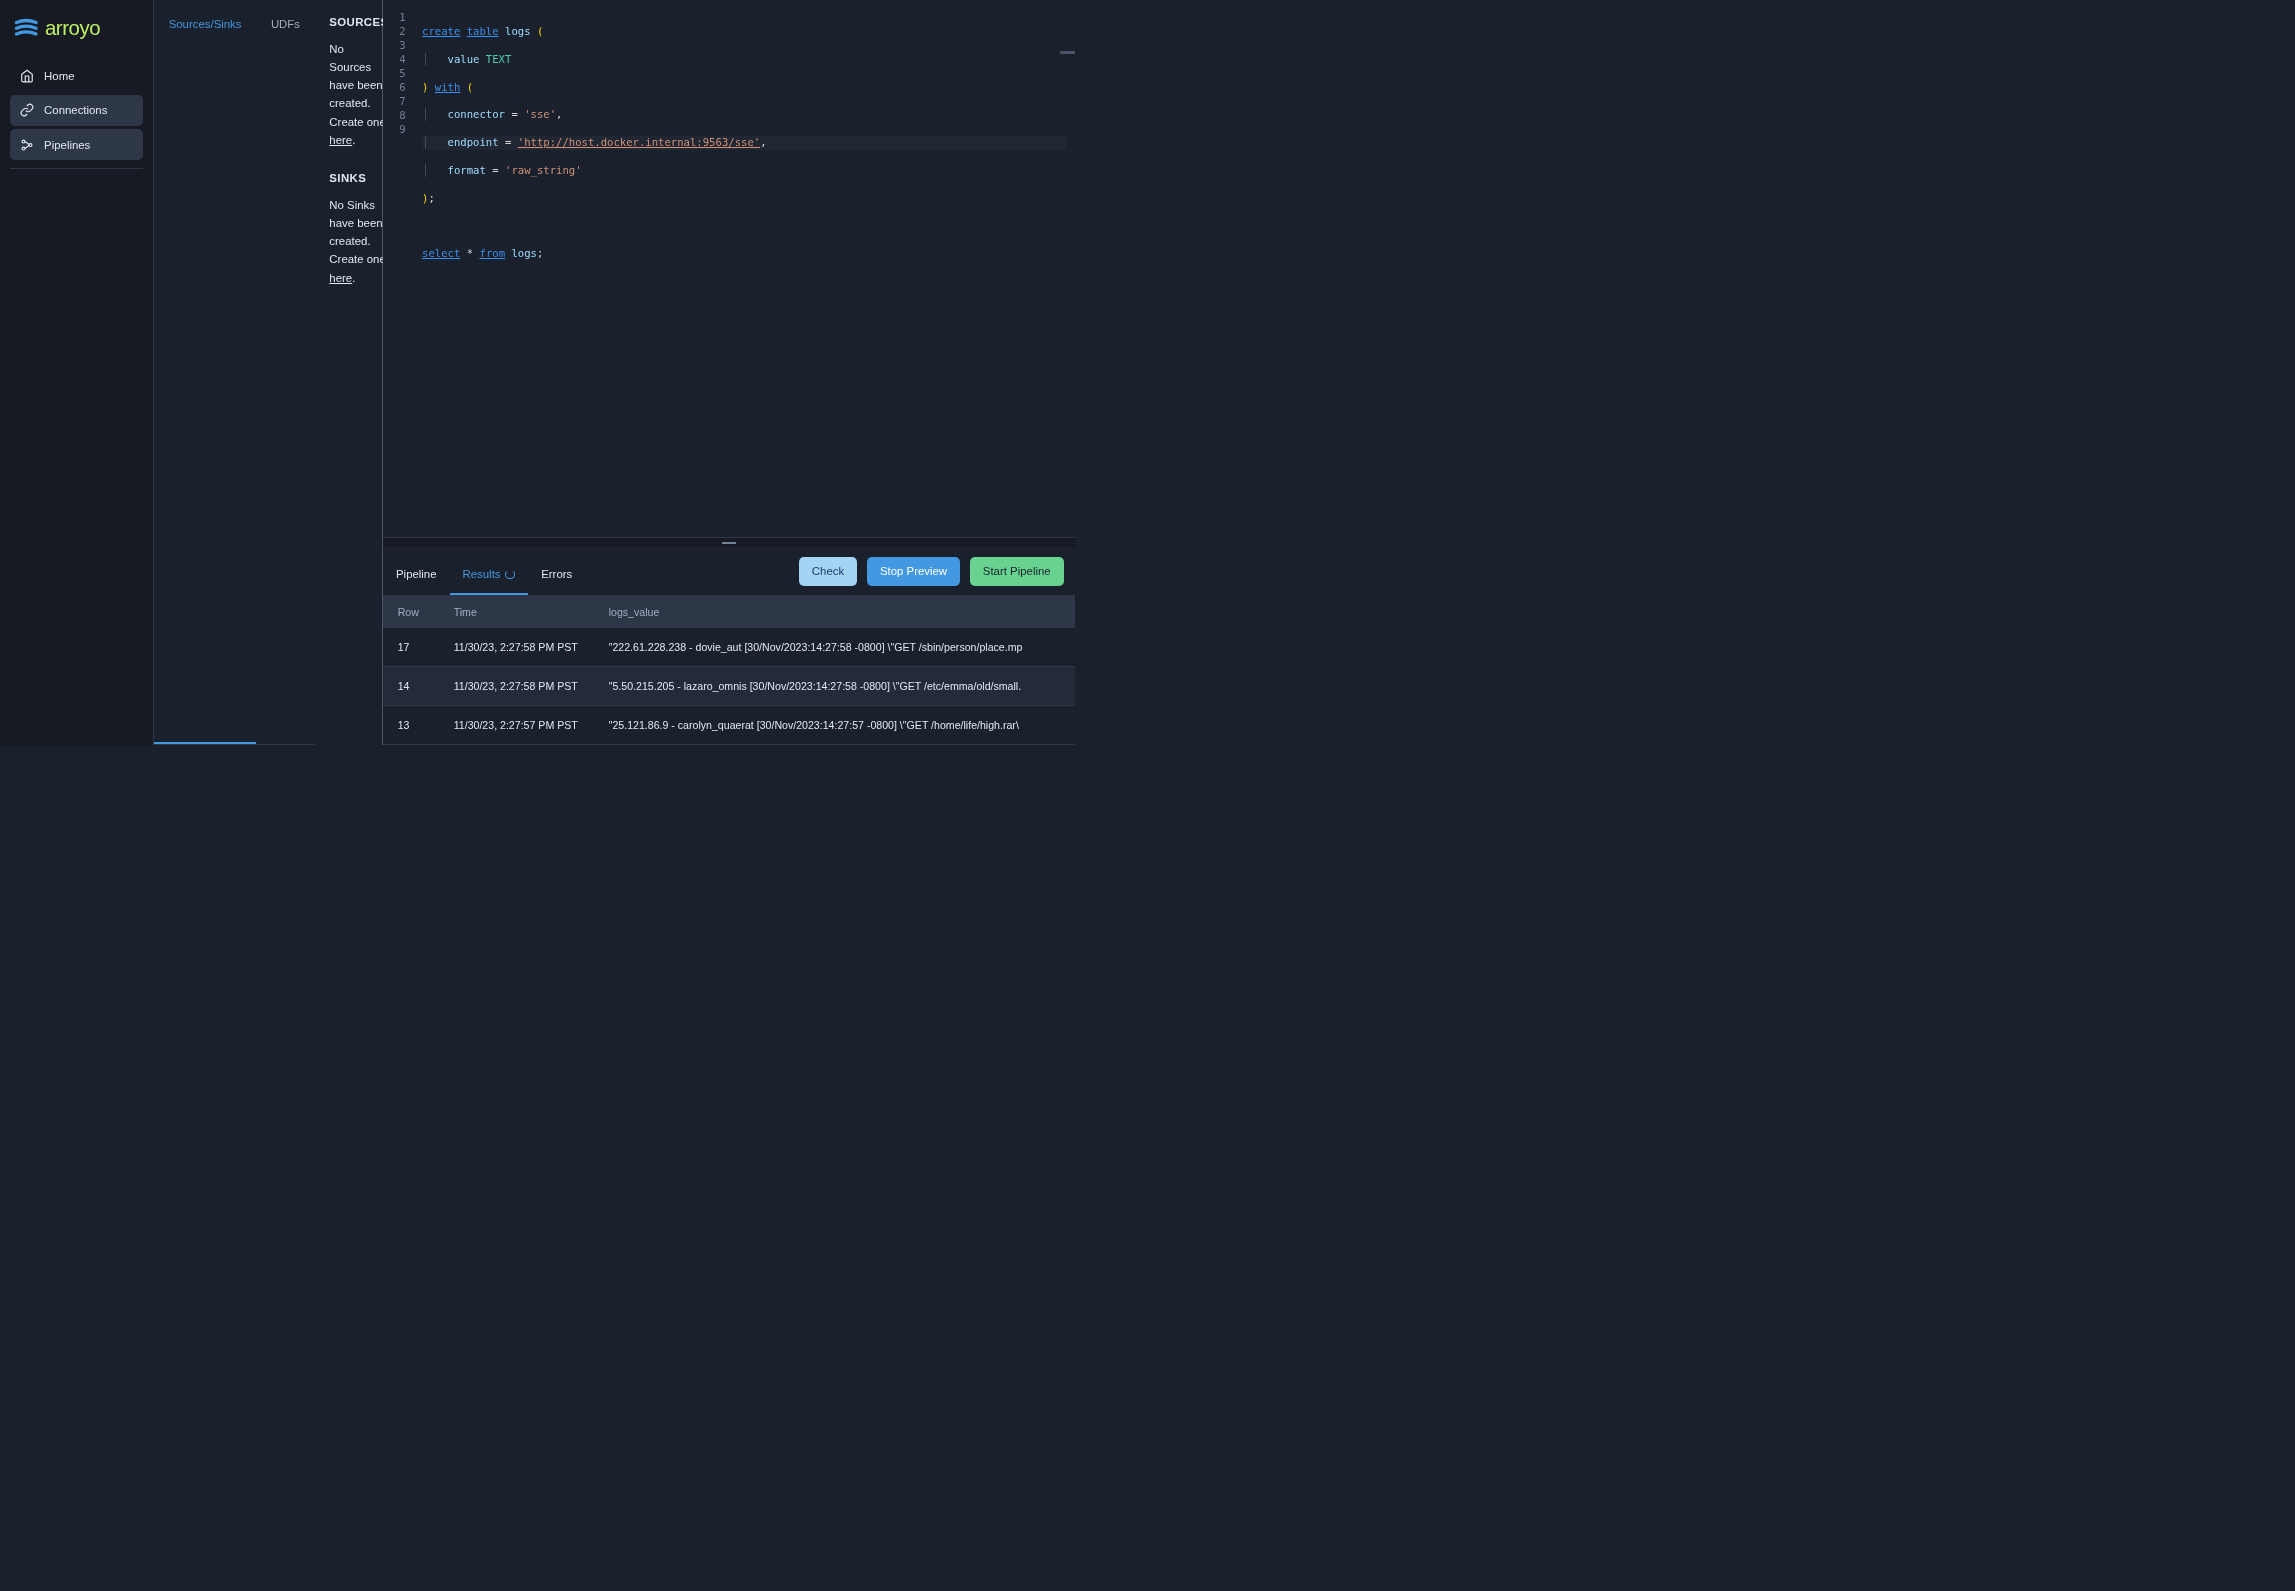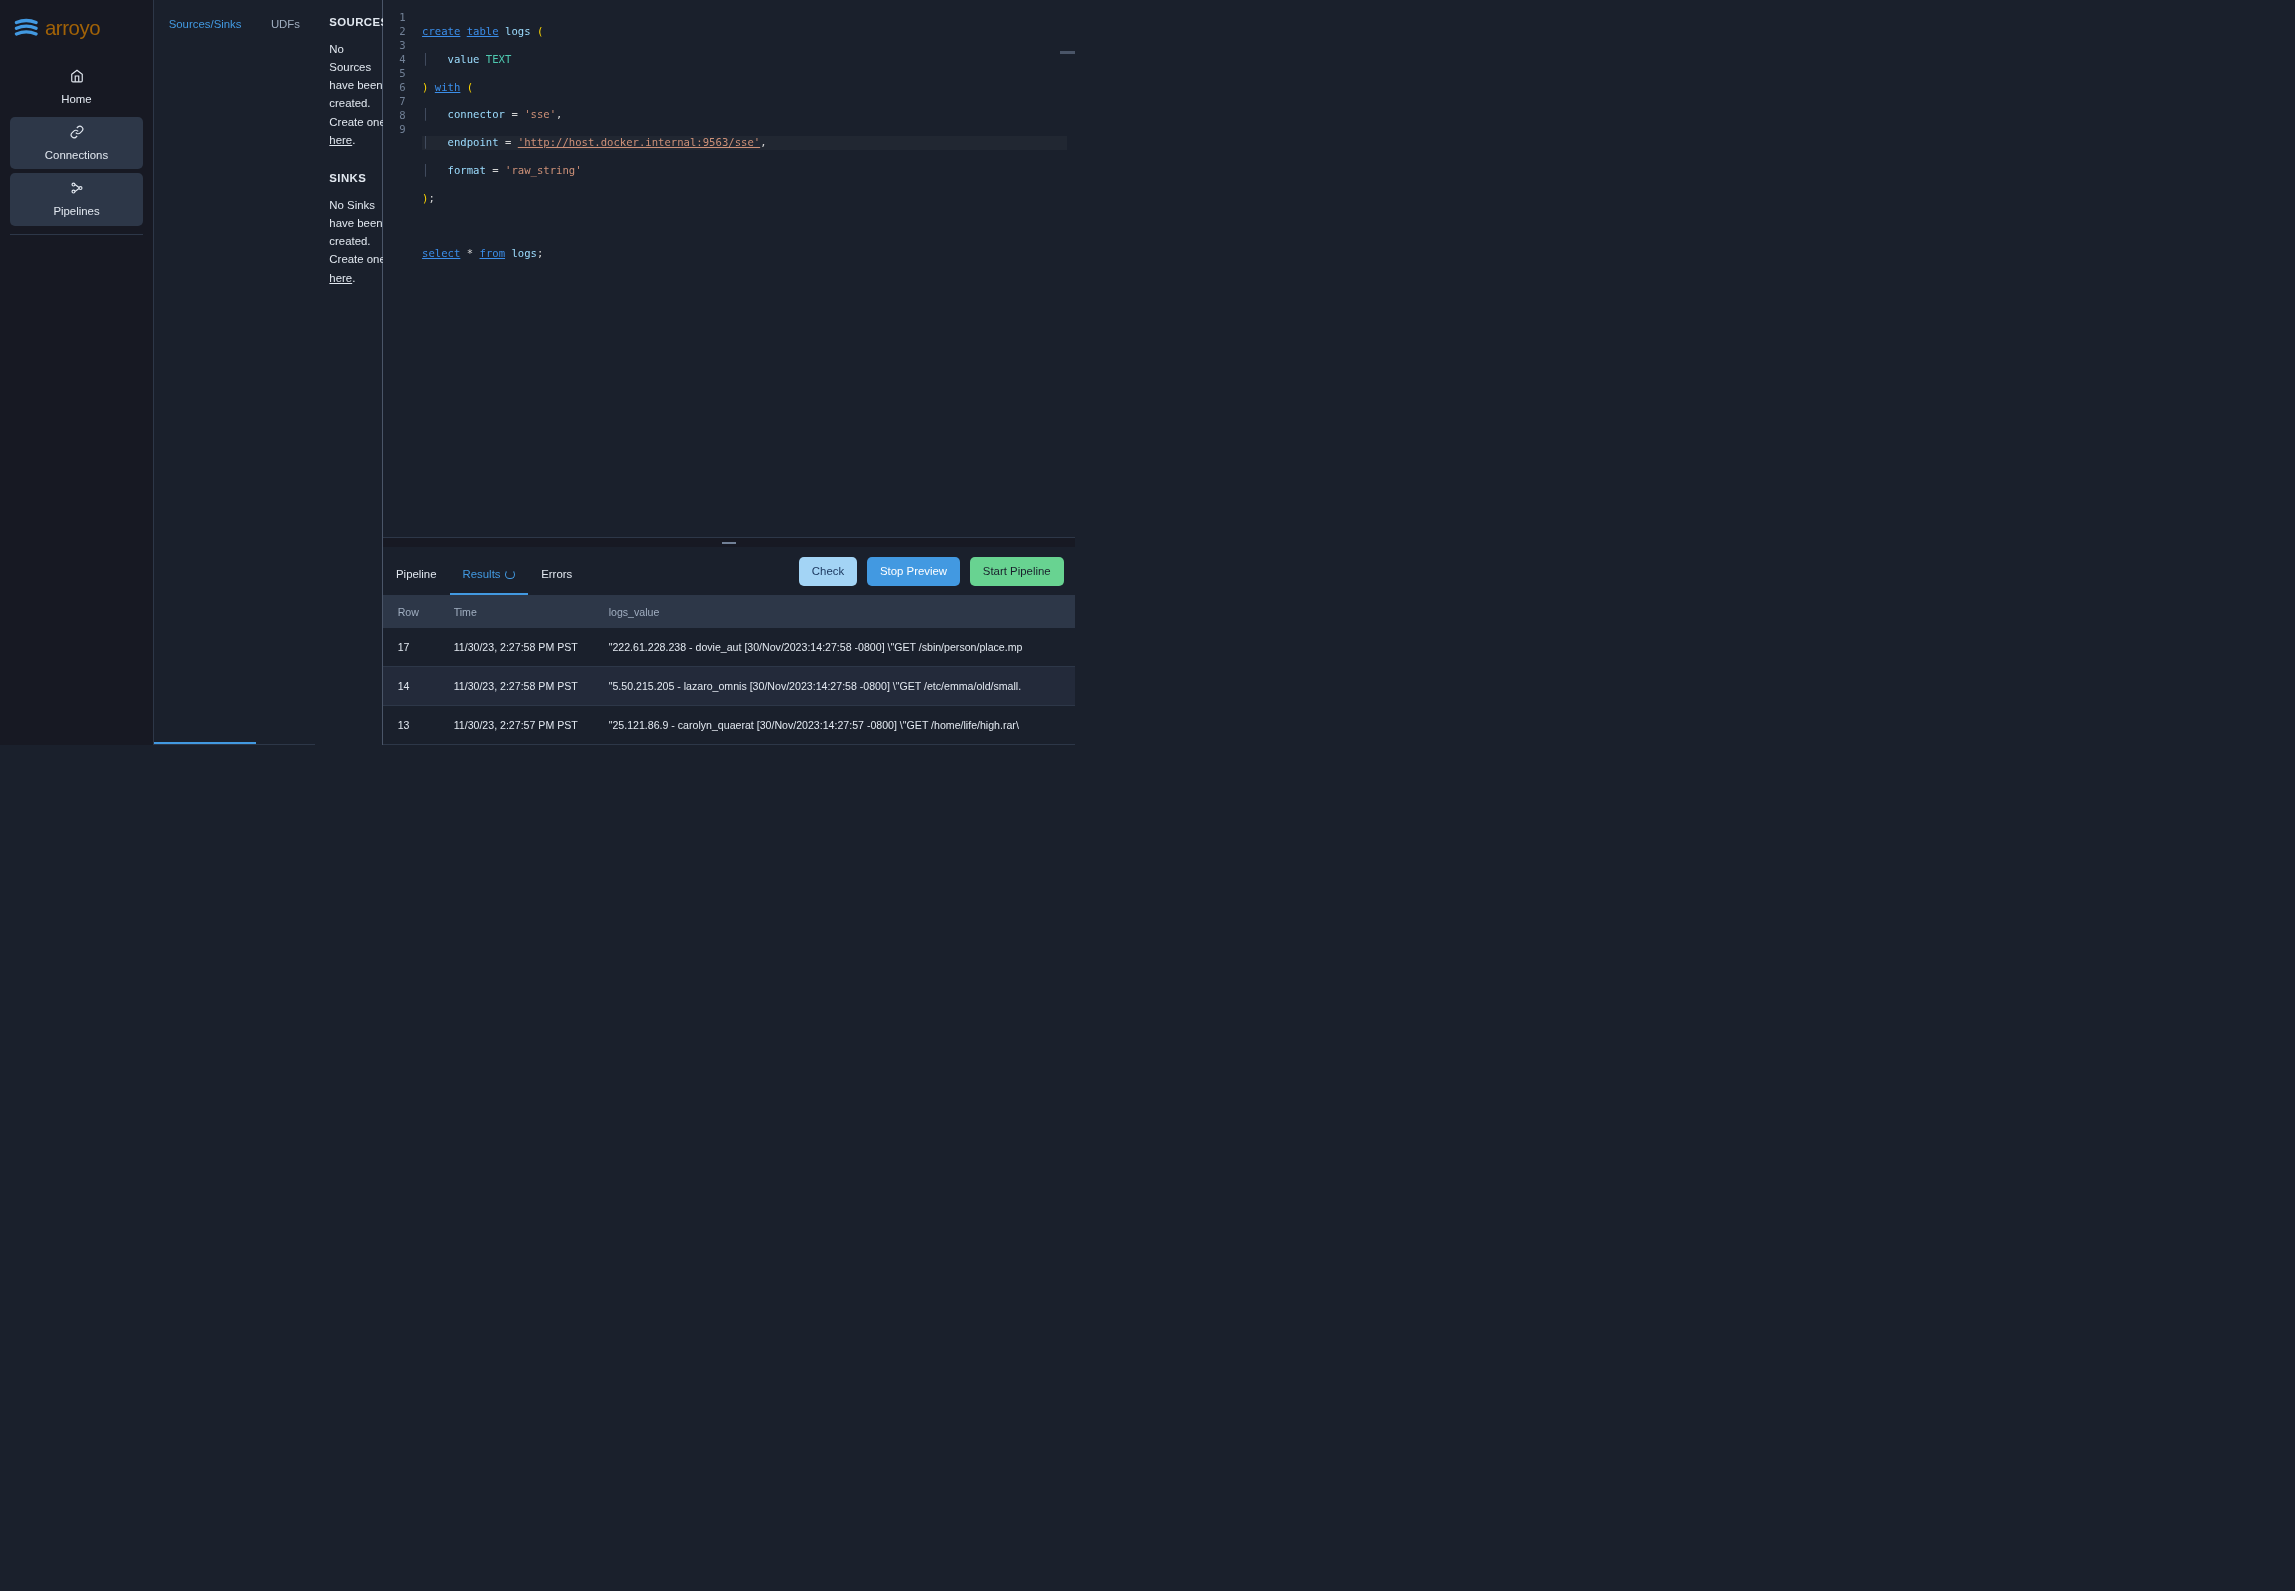--- a/index.html
+++ b/index.html
@@ -38,34 +38,33 @@
 .logo-icon {
   width: 24.5px;
   height: 24.5px;
   display: flex;
   align-items: center;
   justify-content: center;
 }
 .logo-text {
   font-size: 20.4px;
   font-weight: 500;
-  color: #a16207;
+  color: #bef264;
   letter-spacing: -0.4px;
 }
 .nav-item {
   display: flex;
   align-items: center;
   gap: 9.8px;
   padding: 8.2px 9.8px;
   border-radius: 4.9px;
   color: #e2e8f0;
   font-size: 11.4px;
   cursor: pointer;
   margin-bottom: 3.3px;
-  flex-direction: column;
 }
 .nav-item.active {
   background: #2d3748;
 }
 .nav-item .icon {
   width: 14.7px;
   height: 14.7px;
   display: flex;
   align-items: center;
   justify-content: center;

